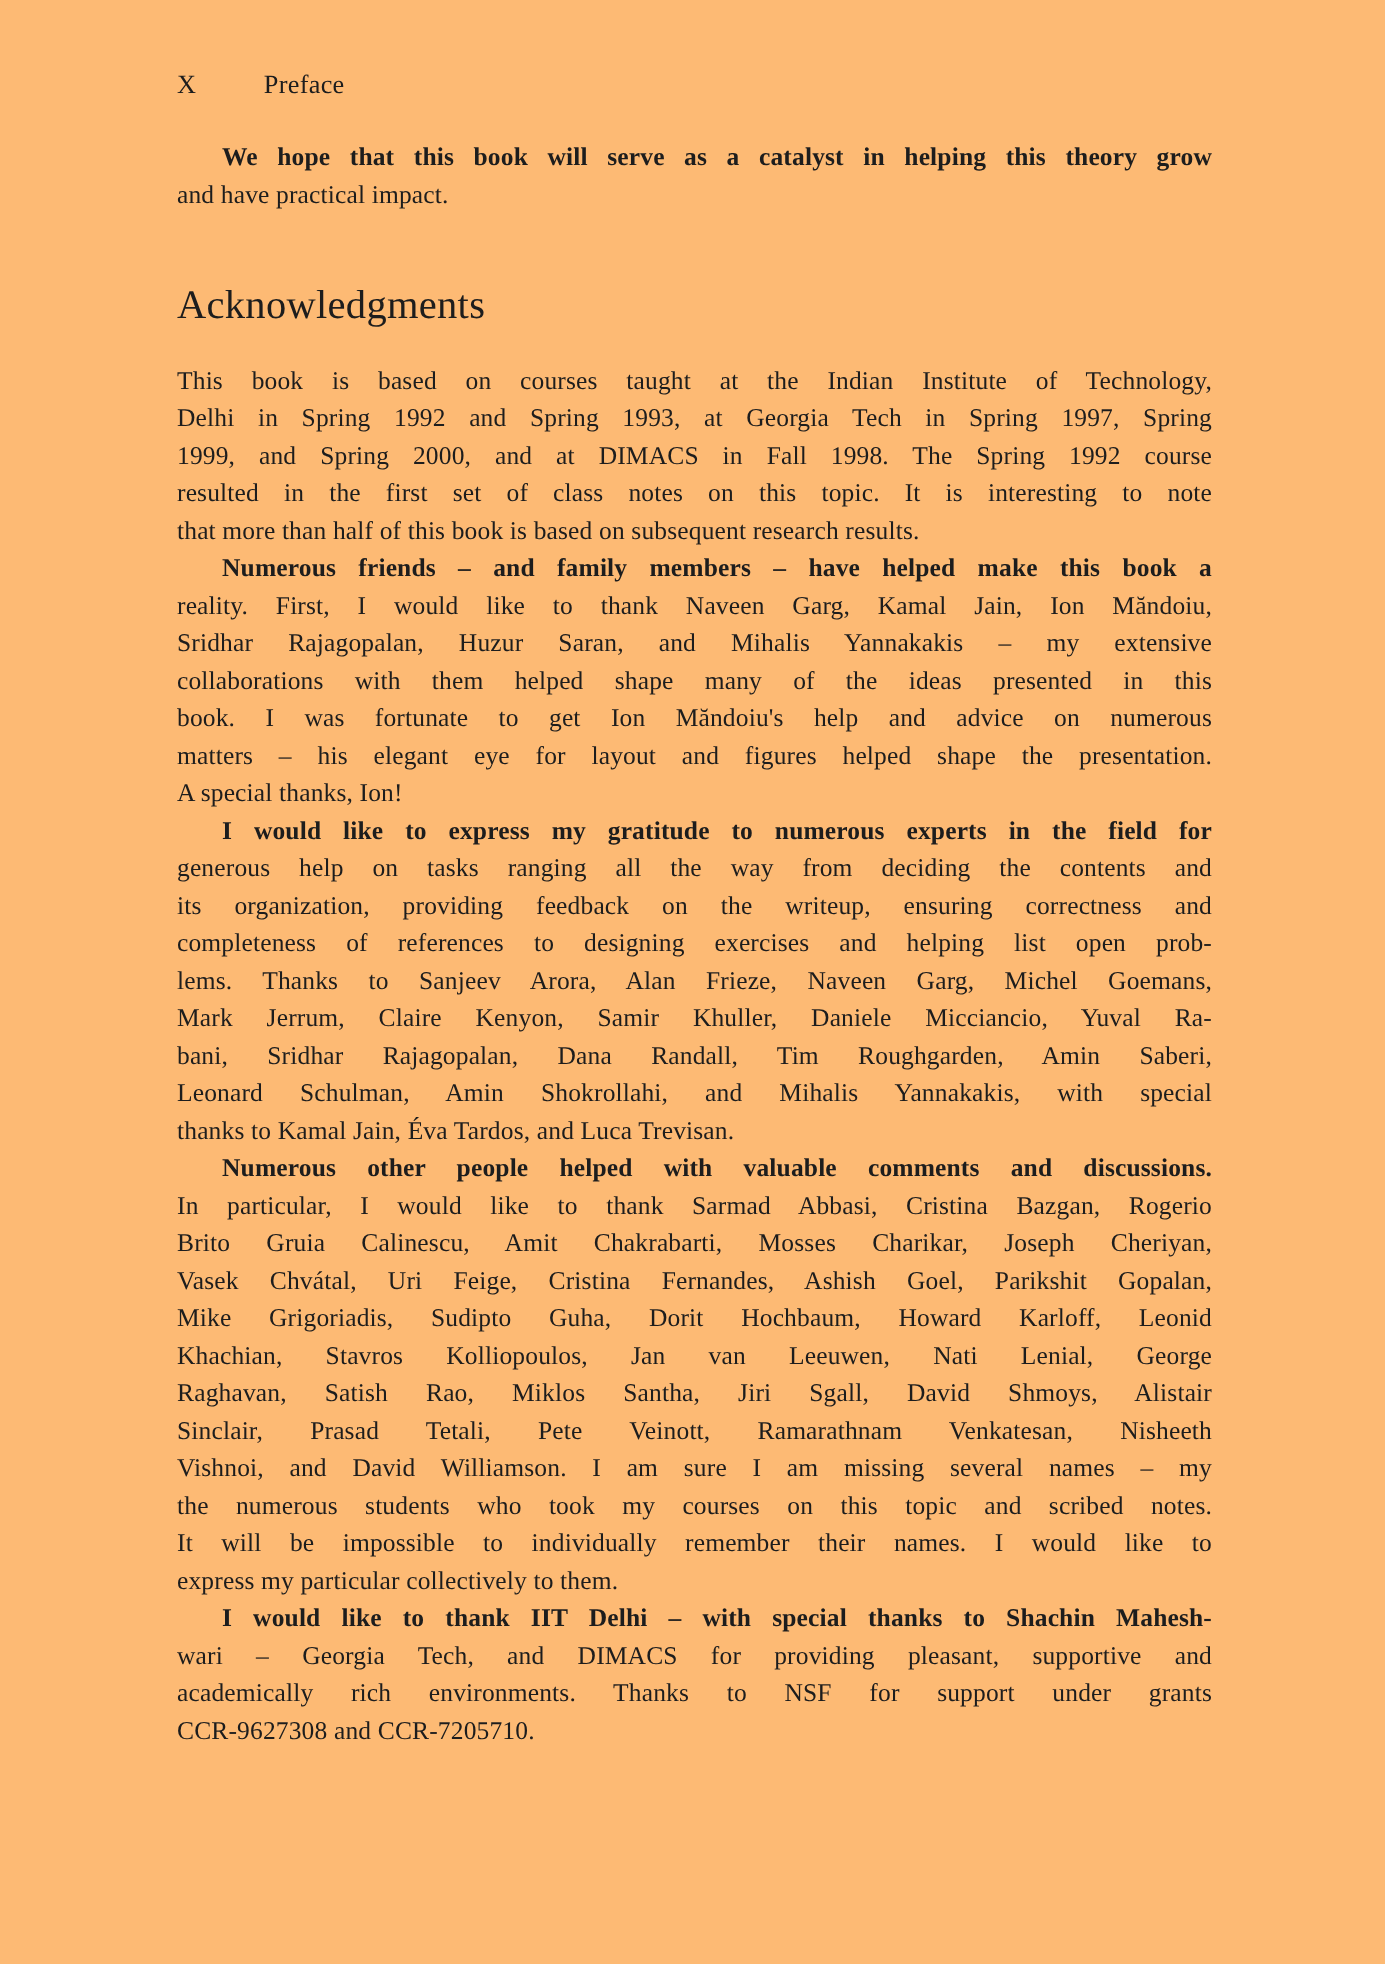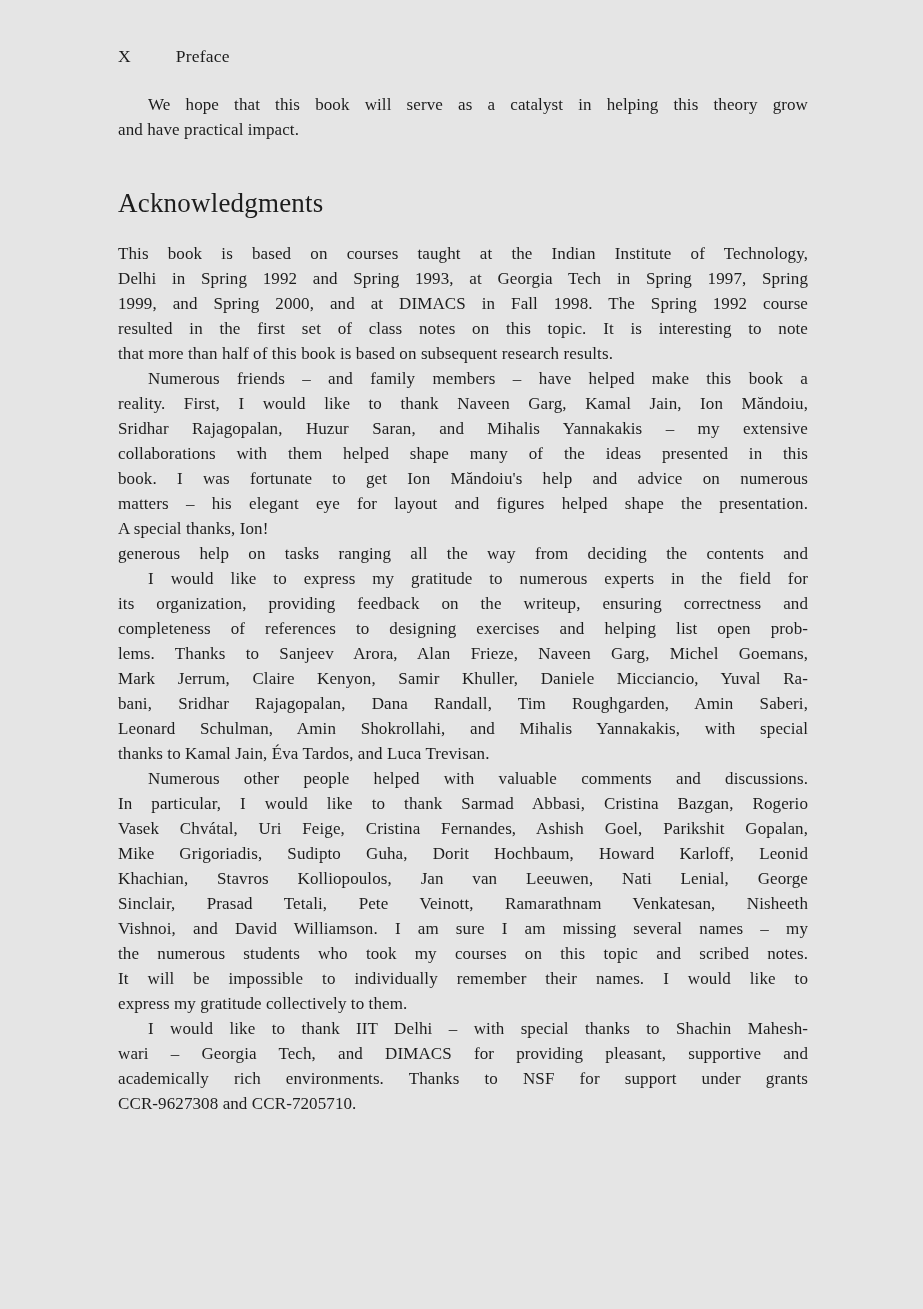--- a/index.html
+++ b/index.html
@@ -11,21 +11,21 @@
     width: 923px;
     height: 1309px;
     font-family: "Liberation Serif", "DejaVu Serif", serif;
     color: #1d1d1d;
     -webkit-font-smoothing: antialiased;
   }
   .page {
     position: relative;
     width: 923px;
     height: 1309px;
-    background: #e5e5e5;
+    background: #fdba74;
     overflow: hidden;
   }
   .content {
     position: absolute;
     left: 118px;
     top: 46px;
     width: 690px;
   }
   .running-header {
     font-size: 17.5px;
@@ -57,20 +57,21 @@
     letter-spacing: 0.1px;
     text-align: justify;
     text-align-last: justify;
   }
   .line.last {
     text-align: left;
     text-align-last: left;
   }
   .line.indent {
     text-indent: 30px;
+    font-weight: bold;
   }
 </style>
 </head>
 <body>
 
 <div class="page">
   <div class="content">
 
     <div class="running-header">
       <span class="pagenum">X</span><span class="section">Preface</span>
@@ -96,41 +97,43 @@
         <div class="para">
           <div class="line indent">Numerous friends – and family members – have helped make this book a</div>
           <div class="line">reality. First, I would like to thank Naveen Garg, Kamal Jain, Ion Măndoiu,</div>
           <div class="line">Sridhar Rajagopalan, Huzur Saran, and Mihalis Yannakakis – my extensive</div>
           <div class="line">collaborations with them helped shape many of the ideas presented in this</div>
           <div class="line">book. I was fortunate to get Ion Măndoiu's help and advice on numerous</div>
           <div class="line">matters – his elegant eye for layout and figures helped shape the presentation.</div>
           <div class="line last">A special thanks, Ion!</div>
         </div>
         <div class="para">
+          <div class="line indent">I would like to express my gratitude to numerous experts in the field for</div>
           <div class="line">generous help on tasks ranging all the way from deciding the contents and</div>
-          <div class="line indent">I would like to express my gratitude to numerous experts in the field for</div>
           <div class="line">its organization, providing feedback on the writeup, ensuring correctness and</div>
           <div class="line">completeness of references to designing exercises and helping list open prob-</div>
           <div class="line">lems. Thanks to Sanjeev Arora, Alan Frieze, Naveen Garg, Michel Goemans,</div>
           <div class="line">Mark Jerrum, Claire Kenyon, Samir Khuller, Daniele Micciancio, Yuval Ra-</div>
           <div class="line">bani, Sridhar Rajagopalan, Dana Randall, Tim Roughgarden, Amin Saberi,</div>
           <div class="line">Leonard Schulman, Amin Shokrollahi, and Mihalis Yannakakis, with special</div>
           <div class="line last">thanks to Kamal Jain, Éva Tardos, and Luca Trevisan.</div>
         </div>
         <div class="para">
           <div class="line indent">Numerous other people helped with valuable comments and discussions.</div>
           <div class="line">In particular, I would like to thank Sarmad Abbasi, Cristina Bazgan, Rogerio</div>
+          <div class="line">Brito Gruia Calinescu, Amit Chakrabarti, Mosses Charikar, Joseph Cheriyan,</div>
           <div class="line">Vasek Chvátal, Uri Feige, Cristina Fernandes, Ashish Goel, Parikshit Gopalan,</div>
           <div class="line">Mike Grigoriadis, Sudipto Guha, Dorit Hochbaum, Howard Karloff, Leonid</div>
           <div class="line">Khachian, Stavros Kolliopoulos, Jan van Leeuwen, Nati Lenial, George</div>
+          <div class="line">Raghavan, Satish Rao, Miklos Santha, Jiri Sgall, David Shmoys, Alistair</div>
           <div class="line">Sinclair, Prasad Tetali, Pete Veinott, Ramarathnam Venkatesan, Nisheeth</div>
           <div class="line">Vishnoi, and David Williamson. I am sure I am missing several names – my</div>
           <div class="line">the numerous students who took my courses on this topic and scribed notes.</div>
           <div class="line">It will be impossible to individually remember their names. I would like to</div>
-          <div class="line last">express my gratitude collectively to them.</div>
+          <div class="line last">express my particular collectively to them.</div>
         </div>
         <div class="para">
           <div class="line indent">I would like to thank IIT Delhi – with special thanks to Shachin Mahesh-</div>
           <div class="line">wari – Georgia Tech, and DIMACS for providing pleasant, supportive and</div>
           <div class="line">academically rich environments. Thanks to NSF for support under grants</div>
           <div class="line last">CCR-9627308 and CCR-7205710.</div>
         </div>
       </div>
 
   </div>

